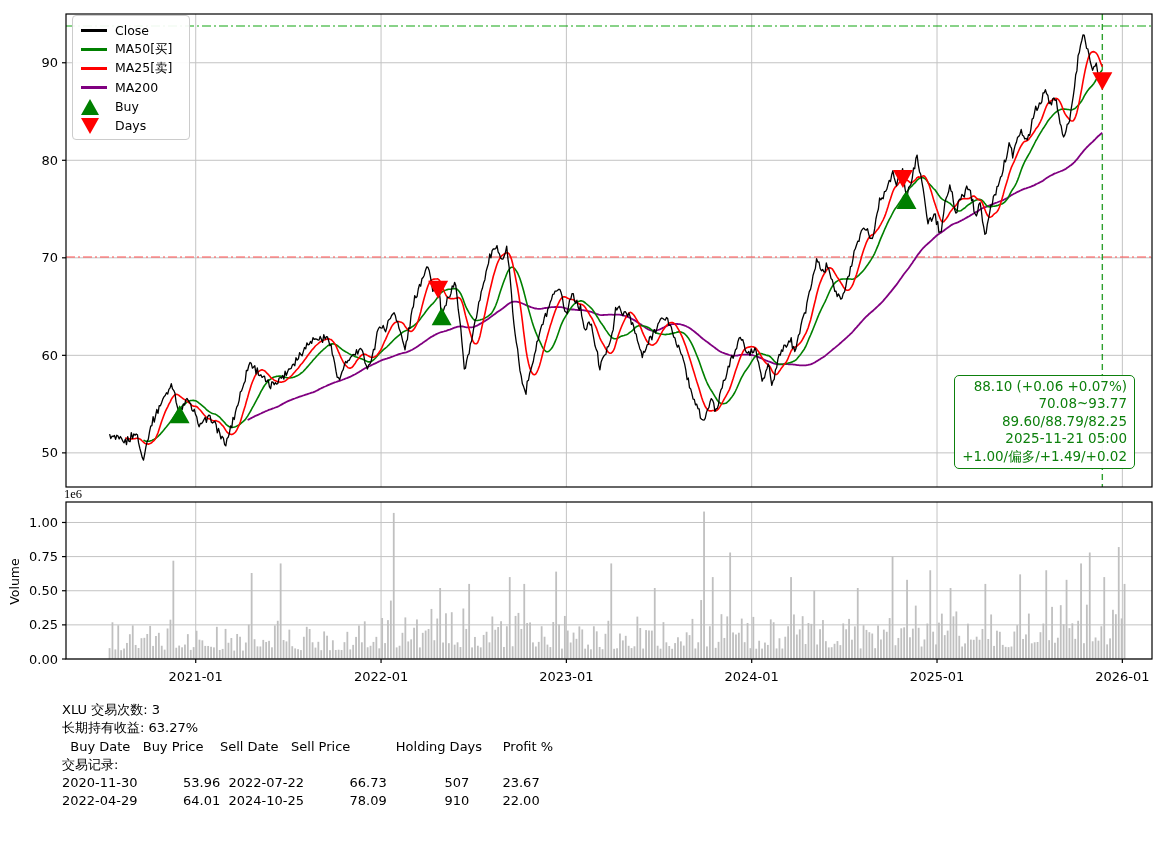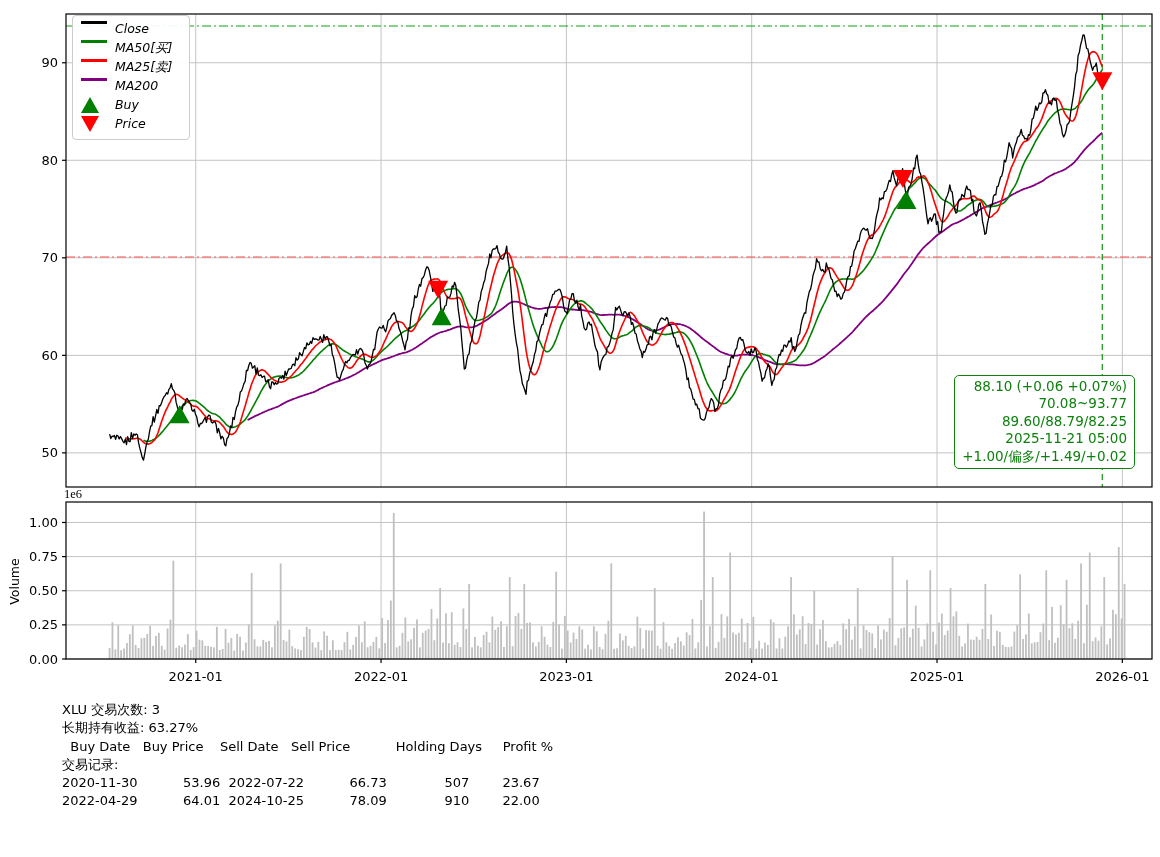--- a/index.html
+++ b/index.html
@@ -2,21 +2,21 @@
 <html><head>
 <meta charset="utf-8">
 <style>
   html,body{margin:0;padding:0;background:#fff;}
   .fig{position:relative;width:1160px;height:857px;background:#fff;
        font-family:"DejaVu Sans","Liberation Sans",sans-serif;overflow:hidden;}
   svg{position:absolute;left:0;top:0;}
   .legend{position:absolute;left:72px;top:15px;width:100px;
           border:1px solid #ccc;border-radius:4px;background:rgba(255,255,255,.92);
           padding:5px 8px 4px 8px;z-index:5;}
-  .lg-row{display:flex;align-items:flex-start;height:19px;font-style:italic;}
+  .lg-row{display:flex;align-items:center;height:19px;}
   .lg-sw{width:34px;display:flex;justify-content:flex-start;align-items:center;flex:none;}
   .lg-line{width:26px;height:3px;background:#000;}
   .lg-tri-up{width:0;height:0;border-left:9px solid transparent;border-right:9px solid transparent;
              border-bottom:16px solid #008000;}
   .lg-tri-dn{width:0;height:0;border-left:9px solid transparent;border-right:9px solid transparent;
              border-top:16px solid #f00;}
   .lg-lab{font-size:12.5px;color:#000;white-space:nowrap;}
   .ann{position:absolute;right:25px;top:375px;z-index:6;
        border:1.5px solid #128712;border-radius:5px;background:rgba(255,255,255,.95);
        color:#0d800d;font-size:13.5px;line-height:17.4px;text-align:right;
@@ -499,21 +499,21 @@
     <div class="lg-row">
       <span class="lg-sw">
           <span class="lg-tri-up" style="border-bottom-color: rgb(0, 128, 0);"></span>
         </span>
       <span class="lg-lab">Buy</span>
     </div>
     <div class="lg-row">
       <span class="lg-sw">
           <span class="lg-tri-dn" style="border-top-color: rgb(255, 0, 0);"></span>
         </span>
-      <span class="lg-lab">Price</span>
+      <span class="lg-lab">Days</span>
     </div>
   </div>
 
   <div class="ann" style="color: rgb(13, 128, 13); border-color: rgb(13, 128, 13);">
     <div>88.10 (+0.06 +0.07%)</div>
     <div>70.08~93.77</div>
     <div>89.60/88.79/82.25</div>
     <div>2025-11-21 05:00</div>
     <div>+1.00/偏多/+1.49/+0.02</div>
   </div>

